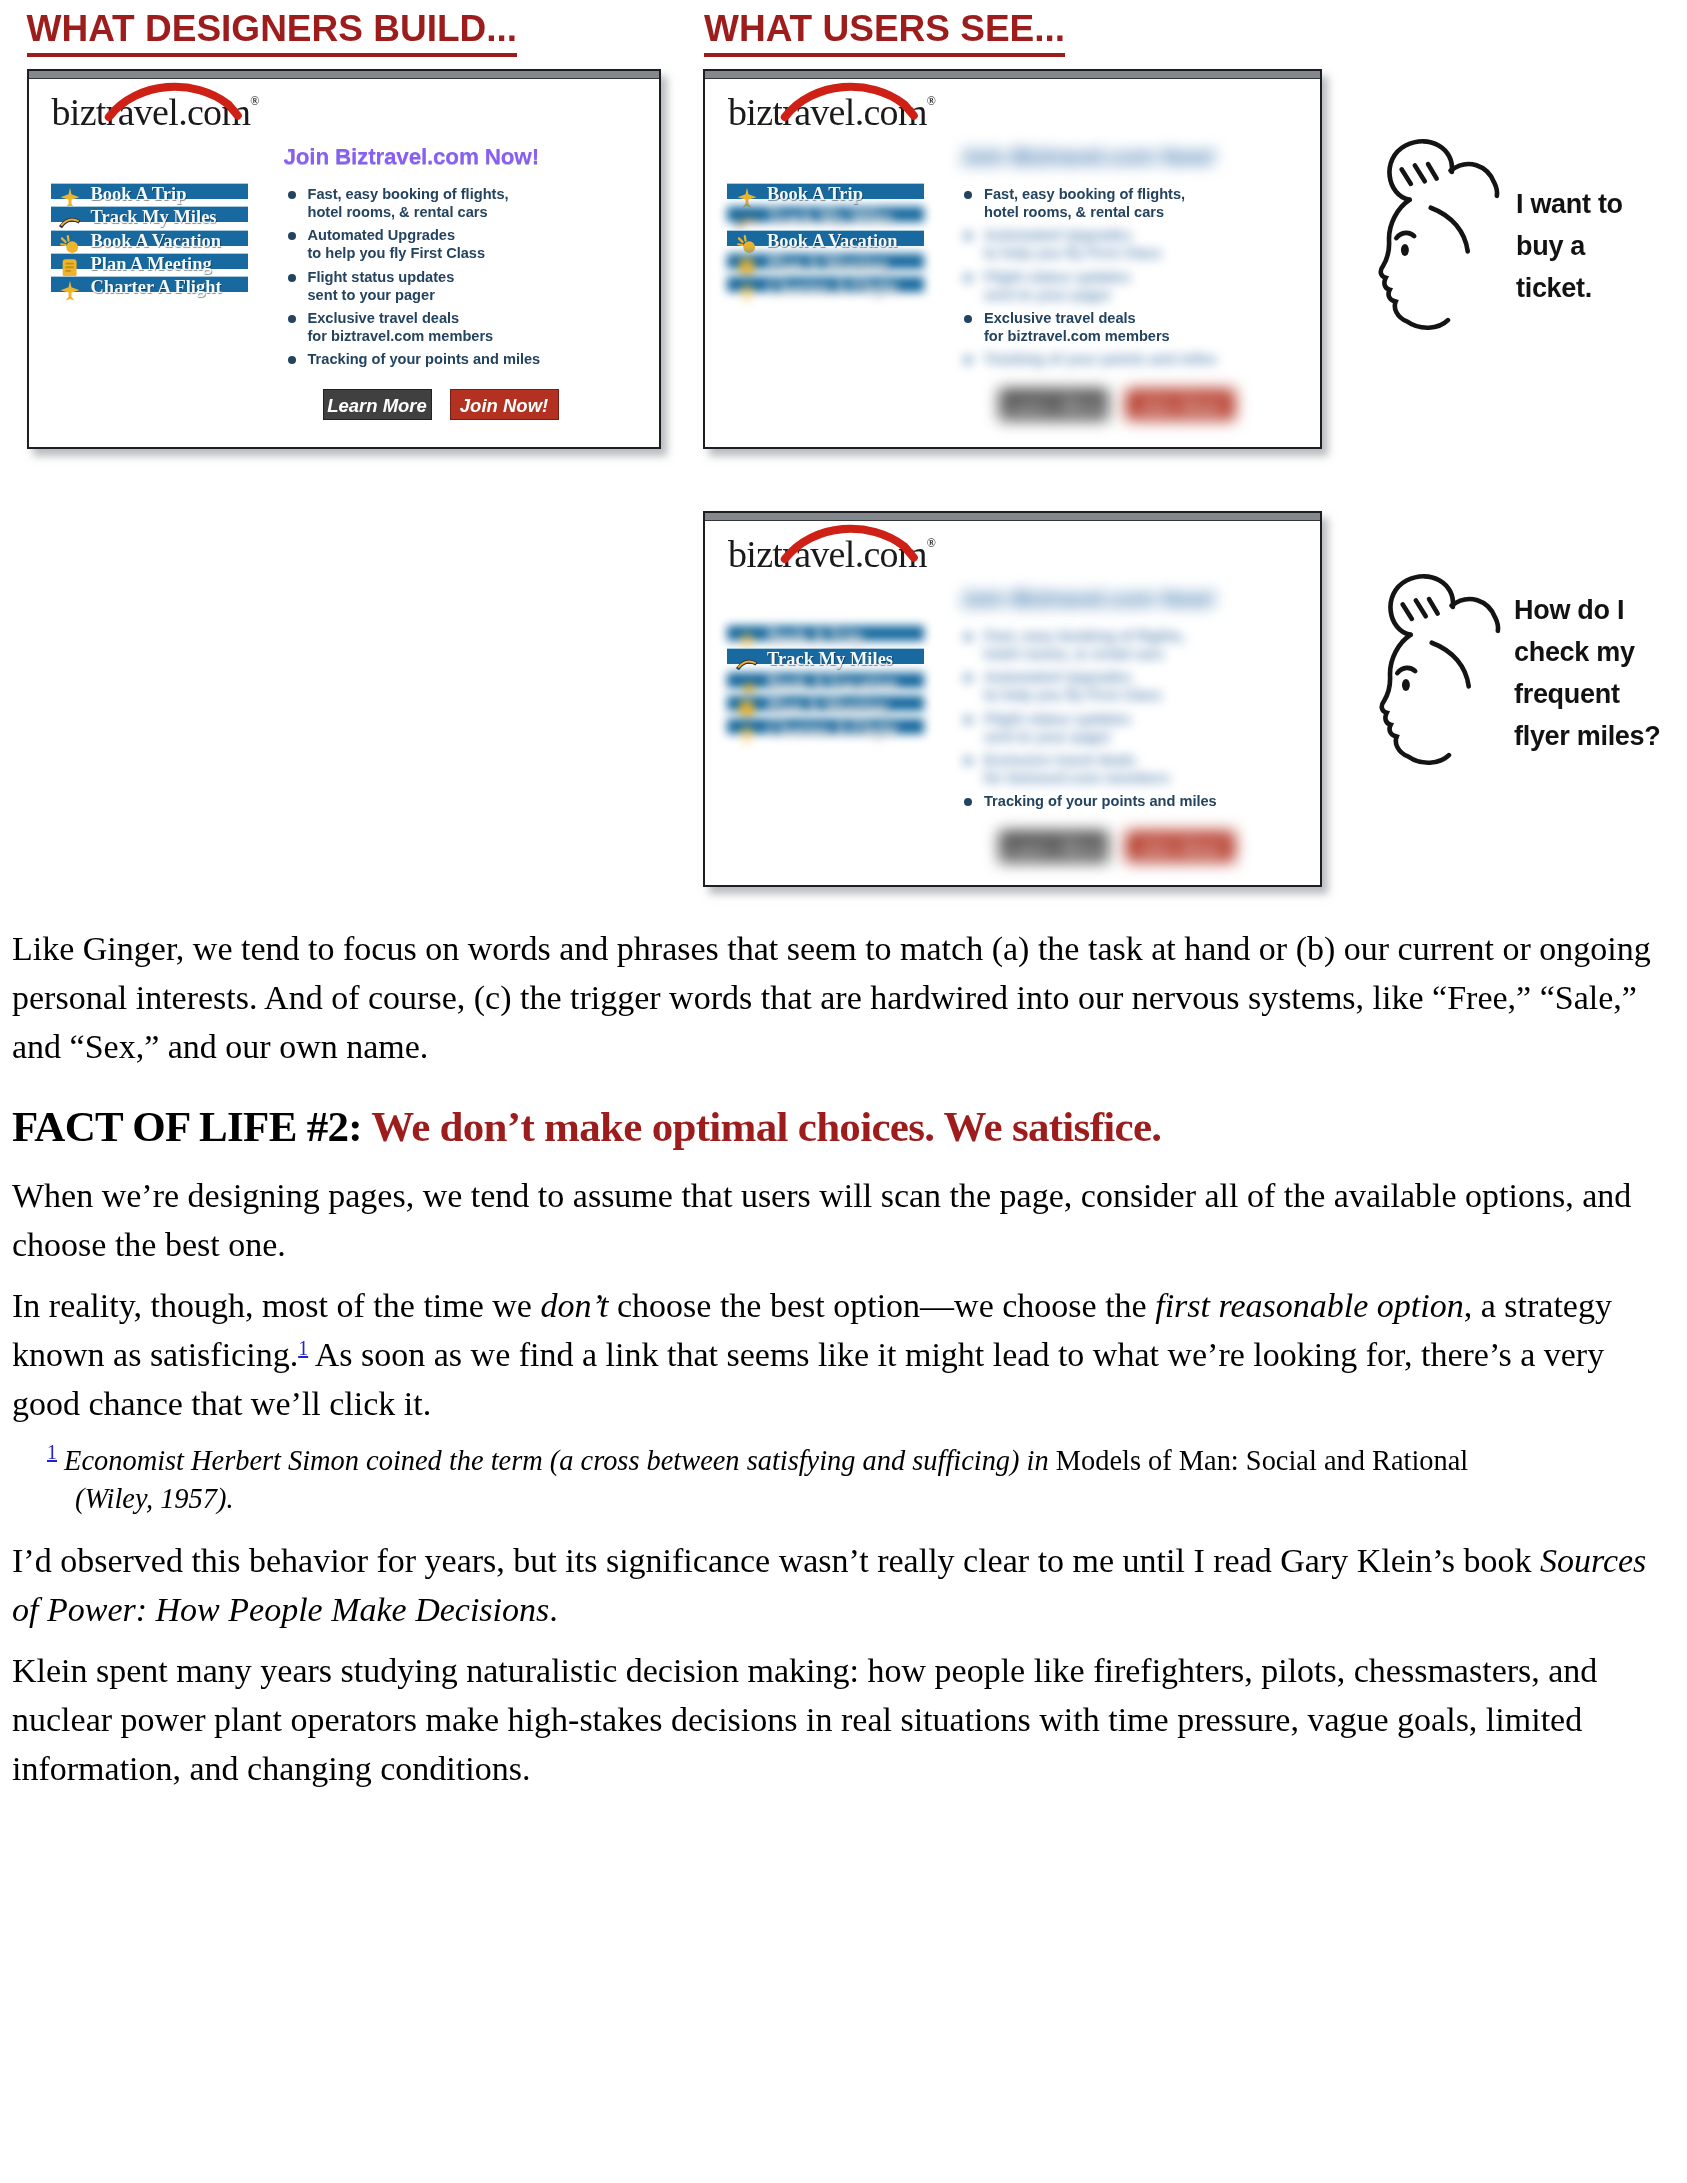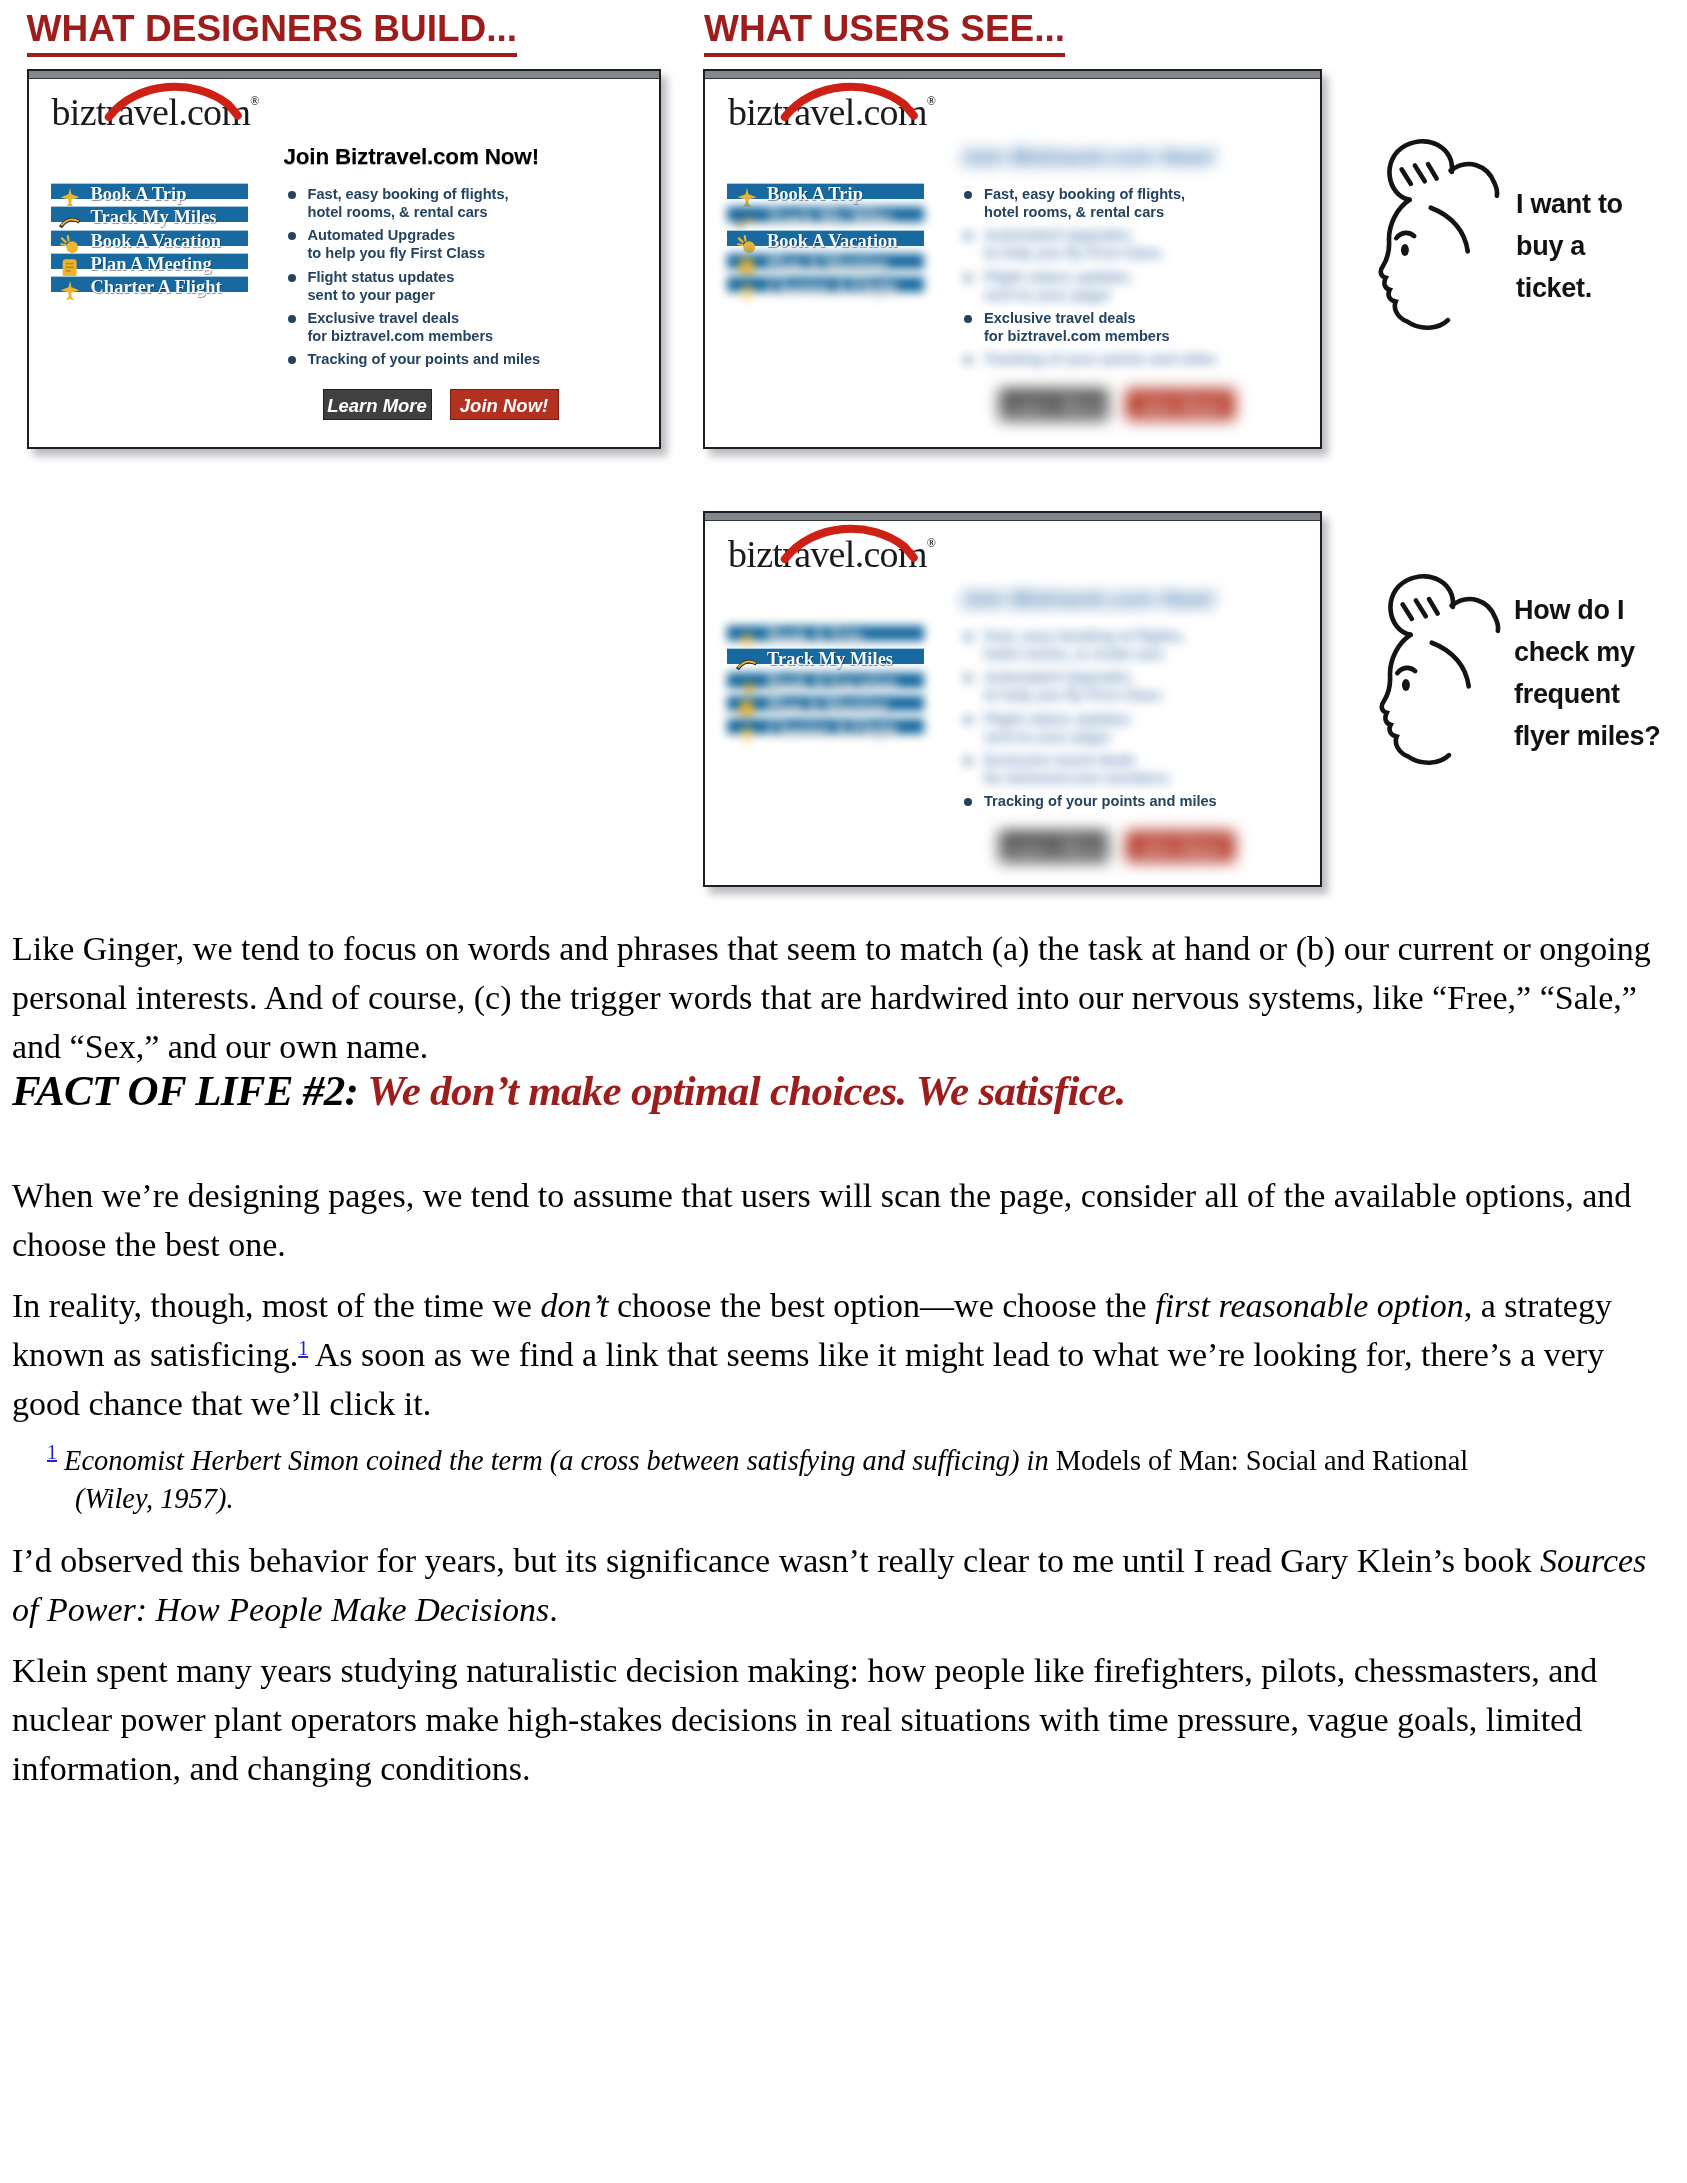--- a/index.html
+++ b/index.html
@@ -23,21 +23,21 @@
 
   .nav{position:absolute;left:22px;top:112px;width:200px;}
   .nav-btn{position:relative;width:197px;height:16px;margin-bottom:7.3px;background:#17699f;
            border-top:1.3px solid #a6c9de;box-sizing:border-box;}
   .nav-icon{position:absolute;left:8.6px;top:3.3px;width:22px;height:22px;}
   .nav-label{position:absolute;left:40px;top:0;line-height:27px;white-space:nowrap;
              font:700 18.5px "Liberation Serif",serif;color:#f3f8fb;
              text-shadow:0.7px 0.7px 0.7px rgba(0,0,0,.45);}
 
   .joinhead{position:absolute;left:255px;top:73px;white-space:nowrap;
-            font:700 22.5px "Liberation Sans",sans-serif;color:#000000;letter-spacing:-0.2px;
+            font:700 22.5px "Liberation Sans",sans-serif;color:#8b5cf6;letter-spacing:-0.2px;
             text-shadow:0 0.7px 0 rgba(20,50,90,.35);}
   .bullets{position:absolute;left:255px;top:114px;width:318px;}
   .bullet{position:relative;padding-left:24px;margin-bottom:5.3px;white-space:pre-line;
           font:700 14.6px/18px "Liberation Sans",sans-serif;color:#24435f;}
   .dot{position:absolute;left:4px;top:6px;width:8px;height:8px;border-radius:50%;
        background:currentColor;}
 
   .btn{position:absolute;top:318px;height:31px;font:italic 700 18.5px/31px "Liberation Sans",sans-serif;
        color:#fff;text-align:center;box-sizing:border-box;}
   .lm{left:294px;width:109px;background:#404040;border:1.3px solid #11233f;}
@@ -273,21 +273,21 @@
   <path d="M44,162 C52,152 64,152 71,159"></path>
   <ellipse cx="57" cy="180" rx="6" ry="9" fill="#141414" stroke="none"></ellipse>
 </svg>
 <div class="callout" style="left:1514px;top:589px;line-height:42px;">How do I
 check my
 frequent
 flyer miles?</div>
 
 <div class="bodytext" style="top:924px;">Like Ginger, we tend to focus on words and phrases that seem to match (a) the task at hand or (b) our current or ongoing personal interests. And of course, (c) the trigger words that are hardwired into our nervous systems, like “Free,” “Sale,” and “Sex,” and our own name.</div>
 
-<div class="bodytext h2line" style="top:1068px;font-style:italic;">
+<div class="bodytext h2line" style="top:1104px;">
   <span>FACT OF LIFE #2: </span><span class="h2red">We don’t make optimal choices. We satisfice.</span>
 </div>
 
 <div class="bodytext" style="top:1171px;">When we’re designing pages, we tend to assume that users will scan the page, consider all of the available options, and choose the best one.</div>
 
 <div class="bodytext" style="top:1281px;">
   <span>In reality, though, most of the time we </span><span class="ital">don’t</span><span> choose the best option—we choose the </span><span class="ital">first reasonable option</span><span>, a strategy known as satisficing.</span><a class="suplink">1</a><span> As soon as we find a link that seems like it might lead to what we’re looking for, there’s a very good chance that we’ll click it.</span>
 </div>
 
 <div class="bodytext footnote" style="top:1442px;">

